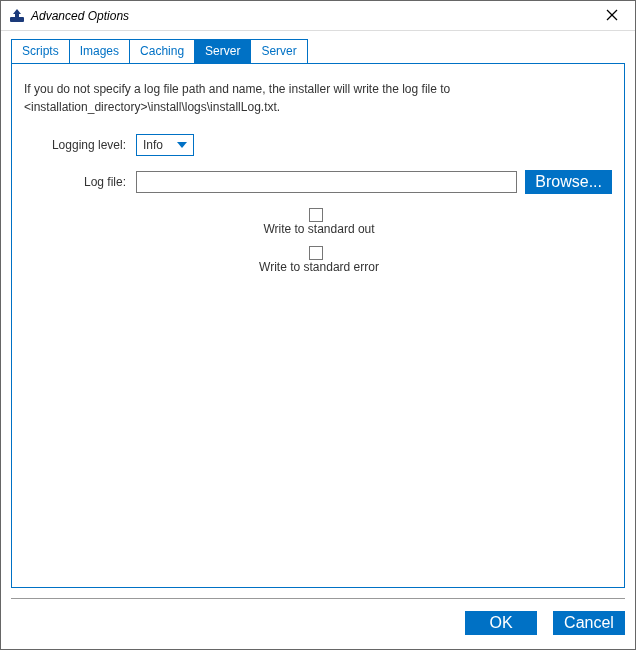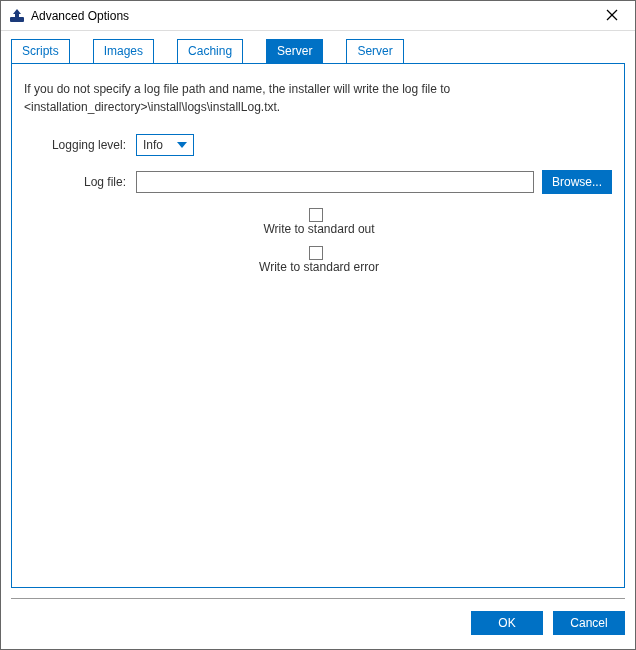--- a/index.html
+++ b/index.html
@@ -29,39 +29,39 @@
     width: 16px; height: 16px;
     margin-right: 6px;
     display: inline-flex;
     align-items: center;
     justify-content: center;
   }
   .titlebar .title {
     font-size: 12px;
     color: #000;
     flex: 1;
+    font-style: italic;
   }
   .titlebar .close {
     width: 30px;
     text-align: center;
     font-size: 14px;
     color: #000;
     cursor: pointer;
   }
   .content {
     flex: 1;
     padding: 8px 10px 10px 10px;
     display: flex;
     flex-direction: column;
   }
   .tabs {
     display: flex;
     align-items: stretch;
     height: 24px;
-    gap: 24px;
   }
   .tab {
     border: 1px solid #0071c5;
     border-bottom: none;
     padding: 4px 10px;
     font-size: 12px;
     color: #0071c5;
     background: #fff;
     cursor: pointer;
     margin-right: -1px;
@@ -117,21 +117,21 @@
     font-size: 12px;
     background: #fff;
   }
   .logfile-input { flex: 1; margin-right: 8px; }
   .btn {
     background: #0071c5;
     color: #fff;
     border: none;
     height: 24px;
     padding: 0 10px;
-    font-size: 12px;
+    font-size: 16px;
     cursor: pointer;
   }
   .btn-wide { width: 72px; }
   .max-input { width: 80px; margin-right: 18px; }
   .unit-select {
     border: 1px solid #0071c5;
     height: 22px;
     display: inline-flex;
     align-items: center;
     padding: 0 6px;
@@ -154,21 +154,21 @@
     cursor: pointer;
   }
   .footer-sep {
     height: 1px;
     background: #999;
     margin: 10px 0 12px 0;
   }
   .footer {
     display: flex;
     justify-content: flex-end;
-    gap: 10px;
+    gap: 16px;
     padding: 0 0 4px 0;
   }
 </style>
 </head>
 <body>
 
 <div class="window">
 
   <div class="titlebar">
     <span class="app-icon">

